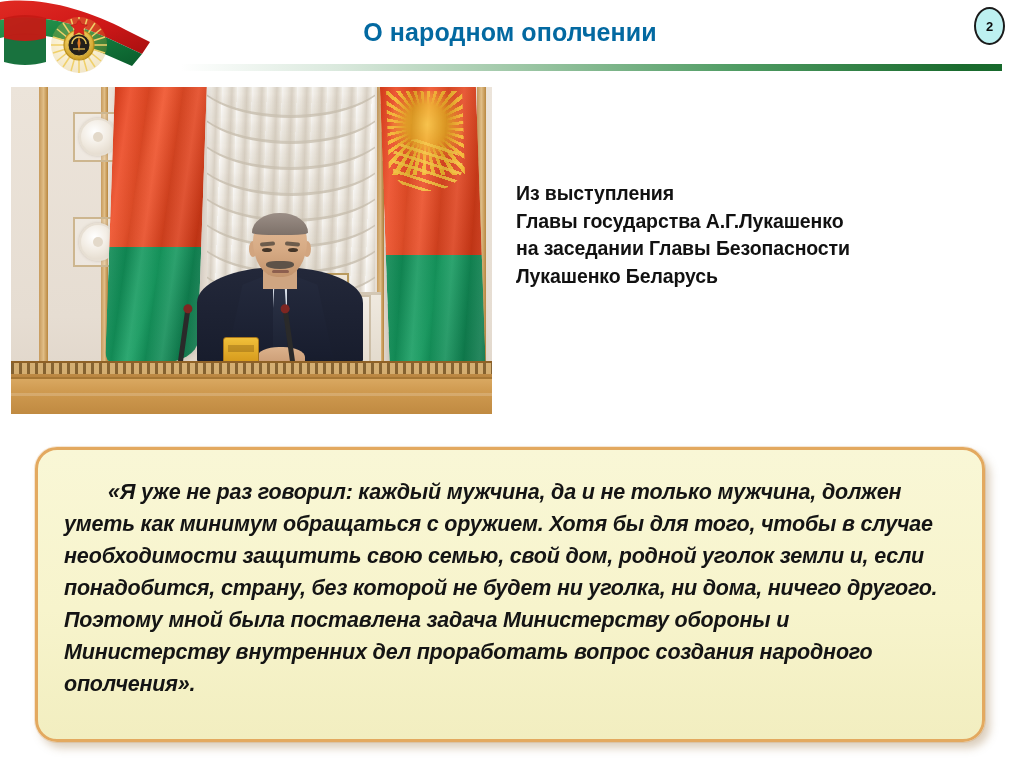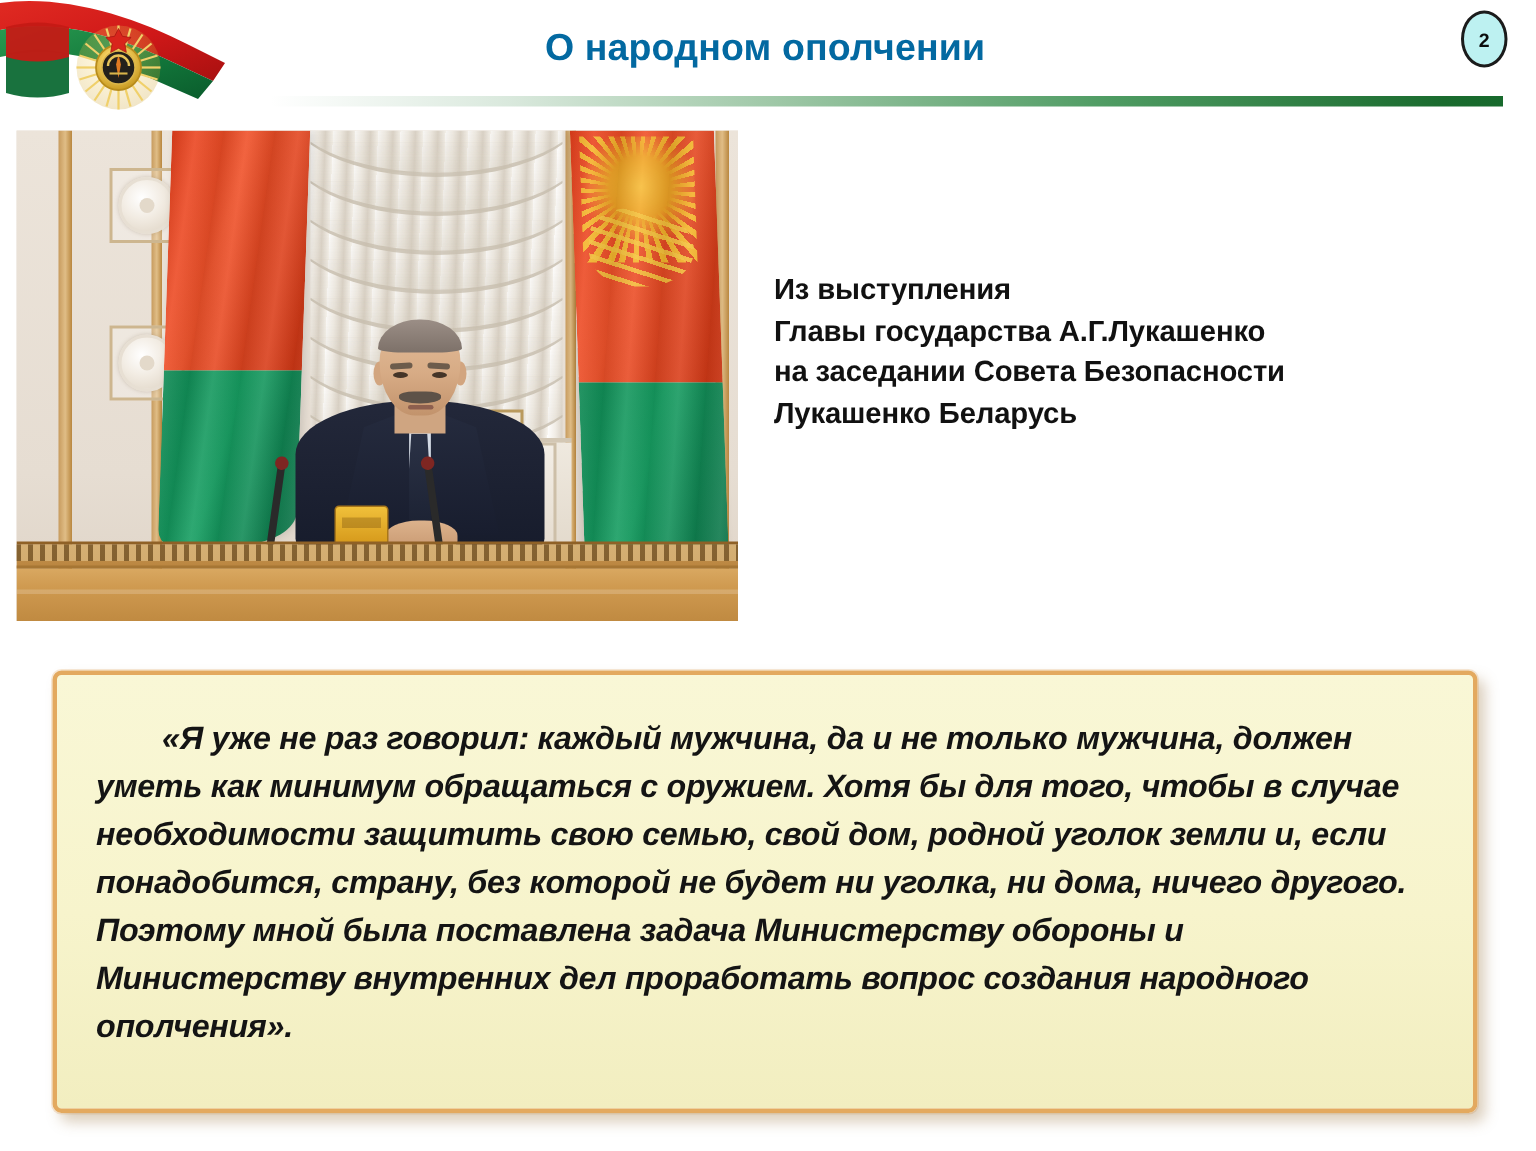--- a/index.html
+++ b/index.html
@@ -407,21 +407,21 @@
   .intro-block div { white-space: nowrap; }
 
   
   .quote-box {
     position: absolute;
     left: 35px;
     top: 447px;
     width: 950px;
     height: 295px;
     box-sizing: border-box;
-    border-radius: 6px;
+    border-radius: 22px;
     background: linear-gradient(to bottom, #f9f7d6 0%, #f7f4cc 55%, #f2eec0 100%);
     border: 3px solid #e3a95f;
     box-shadow: 5px 6px 9px rgba(150,110,60,0.34),
                 0 0 0 1px rgba(227,169,95,0.25);
   }
   .quote-text {
     position: absolute;
     left: 26px;
     top: 26px;
     width: 896px;
@@ -578,21 +578,21 @@
 
     <div class="table-top"></div>
     <div class="table-frieze"></div>
     <div class="table-body"></div>
   </div>
 </div>
 
 <div class="intro-block">
   <div>Из выступления</div>
   <div>Главы государства А.Г.Лукашенко</div>
-  <div>на заседании Совета Безопасности</div>
+  <div>на заседании Главы Безопасности</div>
   <div>Лукашенко Беларусь</div>
 </div>
 
 <div class="quote-box">
   <div class="quote-text">
     <p>«Я уже не раз говорил: каждый мужчина, да и не только мужчина, должен уметь как минимум обращаться с оружием. Хотя бы для того, чтобы в случае необходимости защитить свою семью, свой дом, родной уголок земли и, если понадобится, страну, без которой не будет ни уголка, ни дома, ничего другого. Поэтому мной была поставлена задача Министерству обороны и Министерству внутренних дел проработать вопрос создания народного ополчения».</p>
   </div>
 </div>
 
 </body></html>

